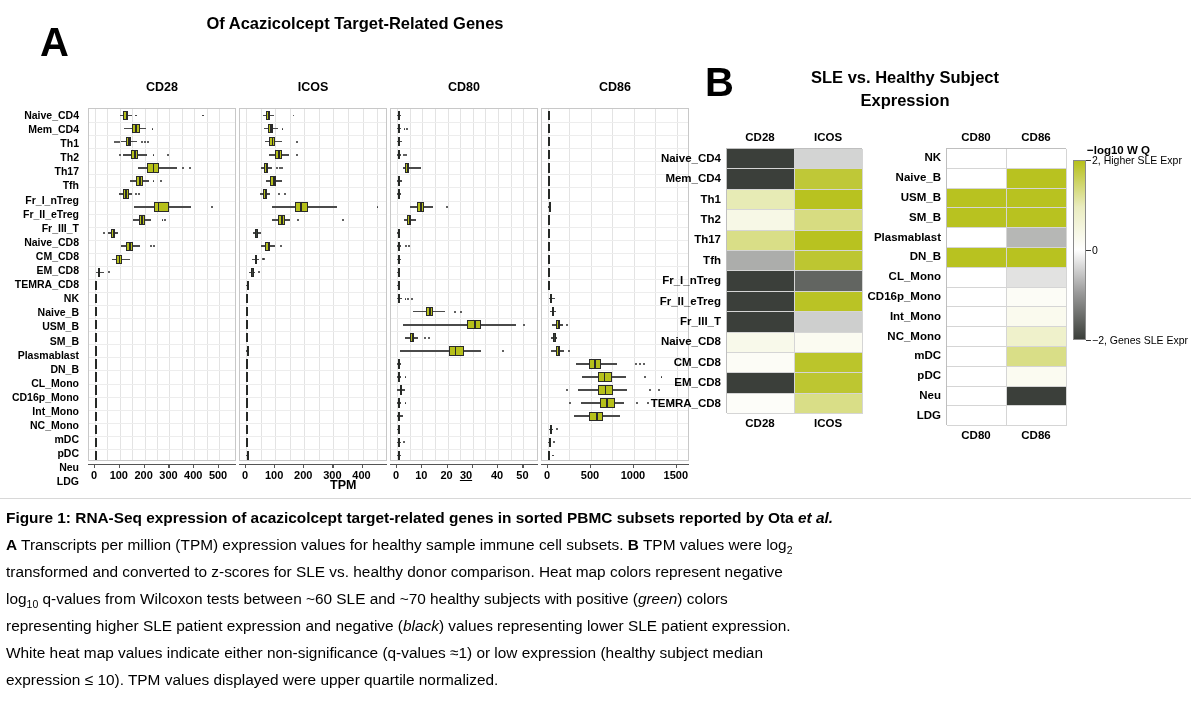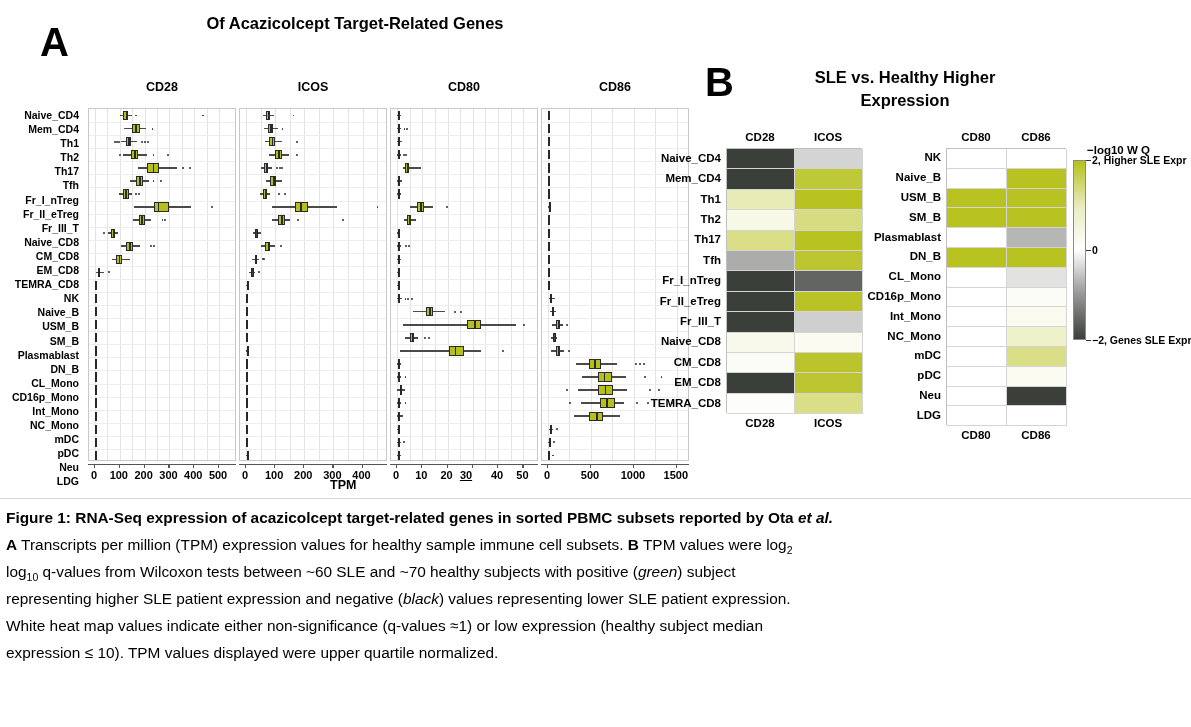--- a/index.html
+++ b/index.html
@@ -67,21 +67,21 @@
   .hm-grid { position:absolute; border:1px solid #bfbfbf; }
   .hm-rowlab {
     position:absolute; right:0; font-size:11.5px; font-weight:bold;
     text-align:right; white-space:nowrap; padding-right:5px;
   }
   .hm-cell { position:absolute; border-right:1px solid #d5d5d5; border-bottom:1px solid #d5d5d5; }
 
   .legend { position:absolute; }
   .legend-bar { position:absolute; width:13px; border:1px solid #8a8a8a; }
   .legend-title { position:absolute; font-size:11.5px; font-weight:bold; white-space:nowrap; }
-  .legend-tick { position:absolute; font-size:10.5px; font-weight:bold; white-space:nowrap; }
+  .legend-tick { position:absolute; font-size:10.5px; font-weight:normal; white-space:nowrap; }
   .legend-dash { position:absolute; width:5px; height:1.4px; background:#333; }
 
   
   .caption {
     position:absolute; left:6px; top:505px; width:1180px;
     font-size:15.4px; line-height:1.74; text-align:justify;
     font-family:"Liberation Sans", sans-serif;
   }
   .caption b { font-weight:bold; }
   .caption i { font-style:italic; }
@@ -885,21 +885,21 @@
           <div class="tickmark" style="left: 134.846px;"></div>
           <div class="ticklab" style="left: 134.846px;">1500</div>
         </div>
       </div>
     <div class="tpm-label" id="tpm-label" style="left: 330px; top: 478px;">TPM</div>
   </div>
 
   <div class="panel-b">
     <div class="panel-letter" id="pb-letter">B</div>
     <div class="b-title">
-      <div>SLE vs. Healthy Higher</div>
+      <div>SLE vs. Healthy Subject</div>
       <div>Expression</div>
     </div>
     <div id="hm-left">
         <div class="hm-collabel" style="left: 36px; width: 68px; top: 131px;">CD28</div>
         <div class="hm-collabel" style="left: 36px; width: 68px; top: 417.2px;">CD28</div>
         <div class="hm-collabel" style="left: 104px; width: 68px; top: 131px;">ICOS</div>
         <div class="hm-collabel" style="left: 104px; width: 68px; top: 417.2px;">ICOS</div>
         <div class="hm-rowlab" style="top: 151.7px; width: 120px; right: 465px;">Naive_CD4</div>
         <div class="hm-rowlab" style="top: 172.1px; width: 120px; right: 465px;">Mem_CD4</div>
         <div class="hm-rowlab" style="top: 192.5px; width: 120px; right: 465px;">Th1</div>
@@ -1002,19 +1002,20 @@
         <div class="legend-dash" style="left: 396px; top: 340px;"></div>
         <div class="legend-tick" style="left: 402px; top: 334px;">−2, Genes SLE Expr</div>
       </div>
   </div>
 
   <div class="sep"></div>
 
   <div class="caption">
     <span class="cap-line"><b>Figure 1: RNA-Seq expression of acazicolcept target-related genes in sorted PBMC subsets reported by Ota </b><b><i>et al.</i></b></span>
     <span class="cap-line"><b>A</b><span> Transcripts per million (TPM) expression values for healthy sample immune cell subsets. </span><b>B</b><span> TPM values were log</span><sub>2</sub></span>
-    <span class="cap-line"><span>log</span><sub>10</sub><span> q-values from Wilcoxon tests between ~60 SLE and ~70 healthy subjects with positive (</span><i>green</i><span>) subject</span></span>
+    <span class="cap-line">transformed and converted to z-scores for SLE vs. healthy donor comparison. Heat map colors represent negative</span>
+    <span class="cap-line"><span>log</span><sub>10</sub><span> q-values from Wilcoxon tests between ~60 SLE and ~70 healthy subjects with positive (</span><i>green</i><span>) colors</span></span>
     <span class="cap-line"><span>representing higher SLE patient expression and negative (</span><i>black</i><span>) values representing lower SLE patient expression.</span></span>
     <span class="cap-line">White heat map values indicate either non-significance (q-values ≈1) or low expression (healthy subject median</span>
     <span class="cap-line">expression ≤ 10). TPM values displayed were upper quartile normalized.</span>
   </div>
 
 </div>
 
 </body></html>

